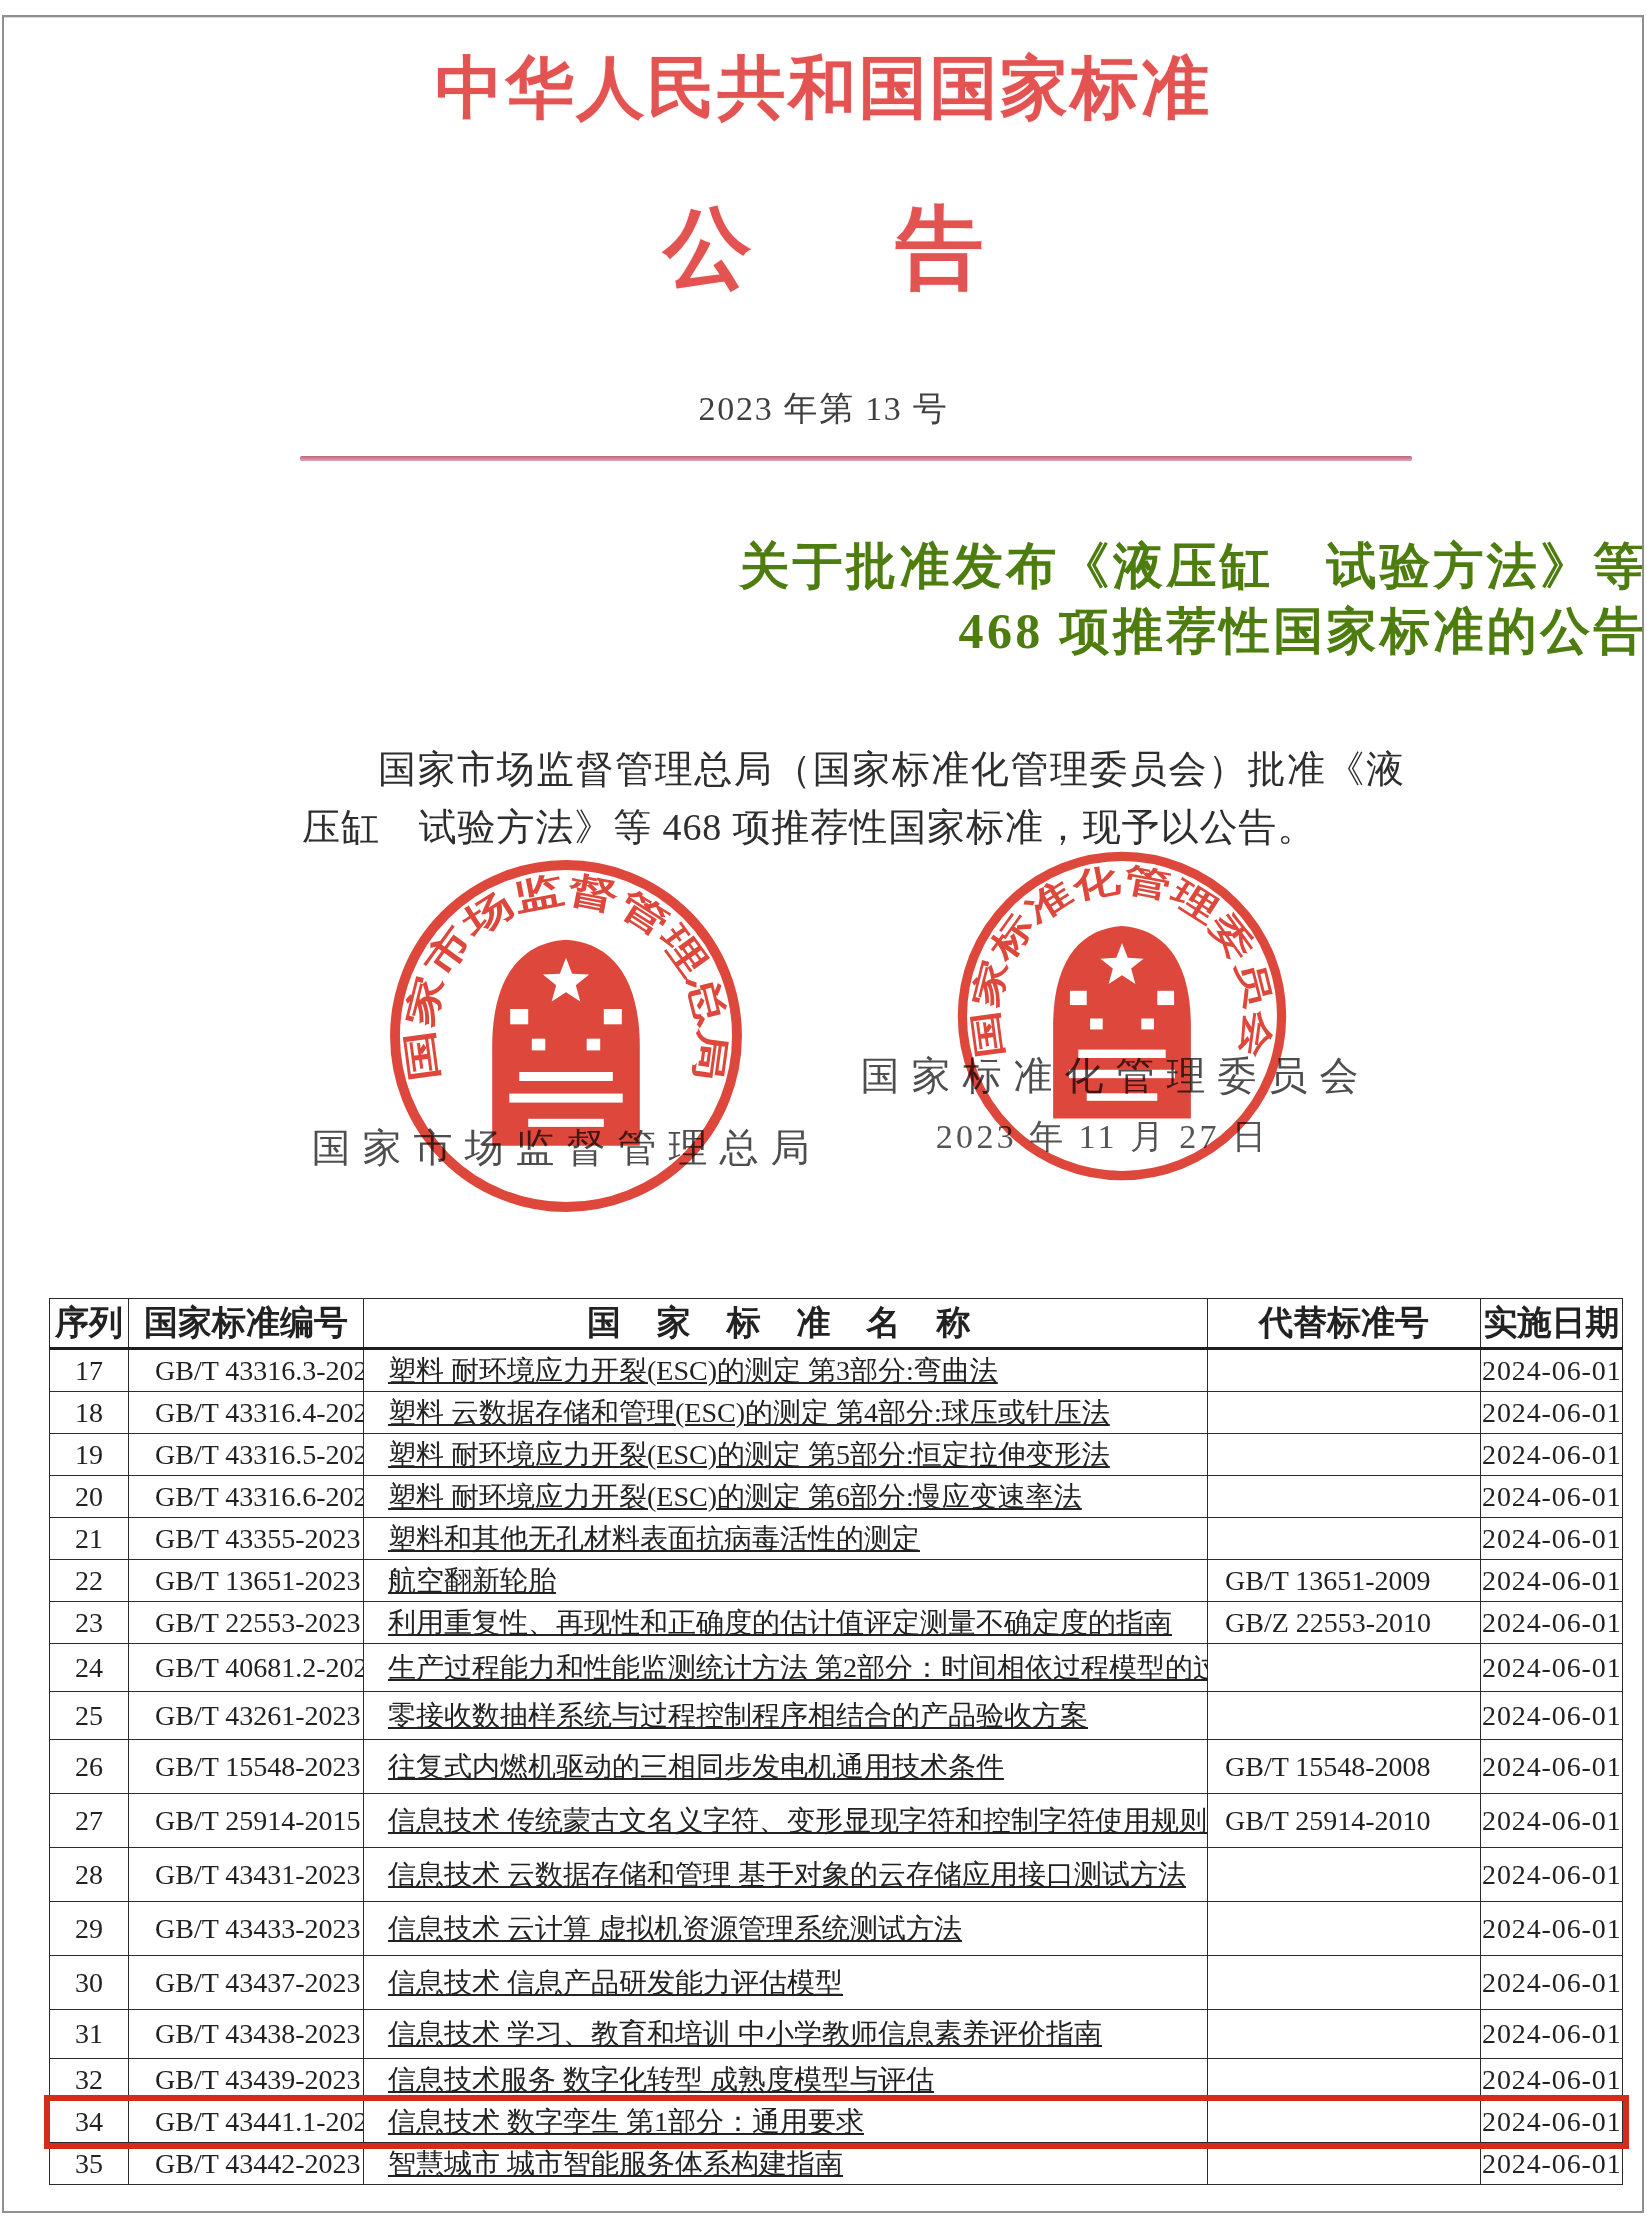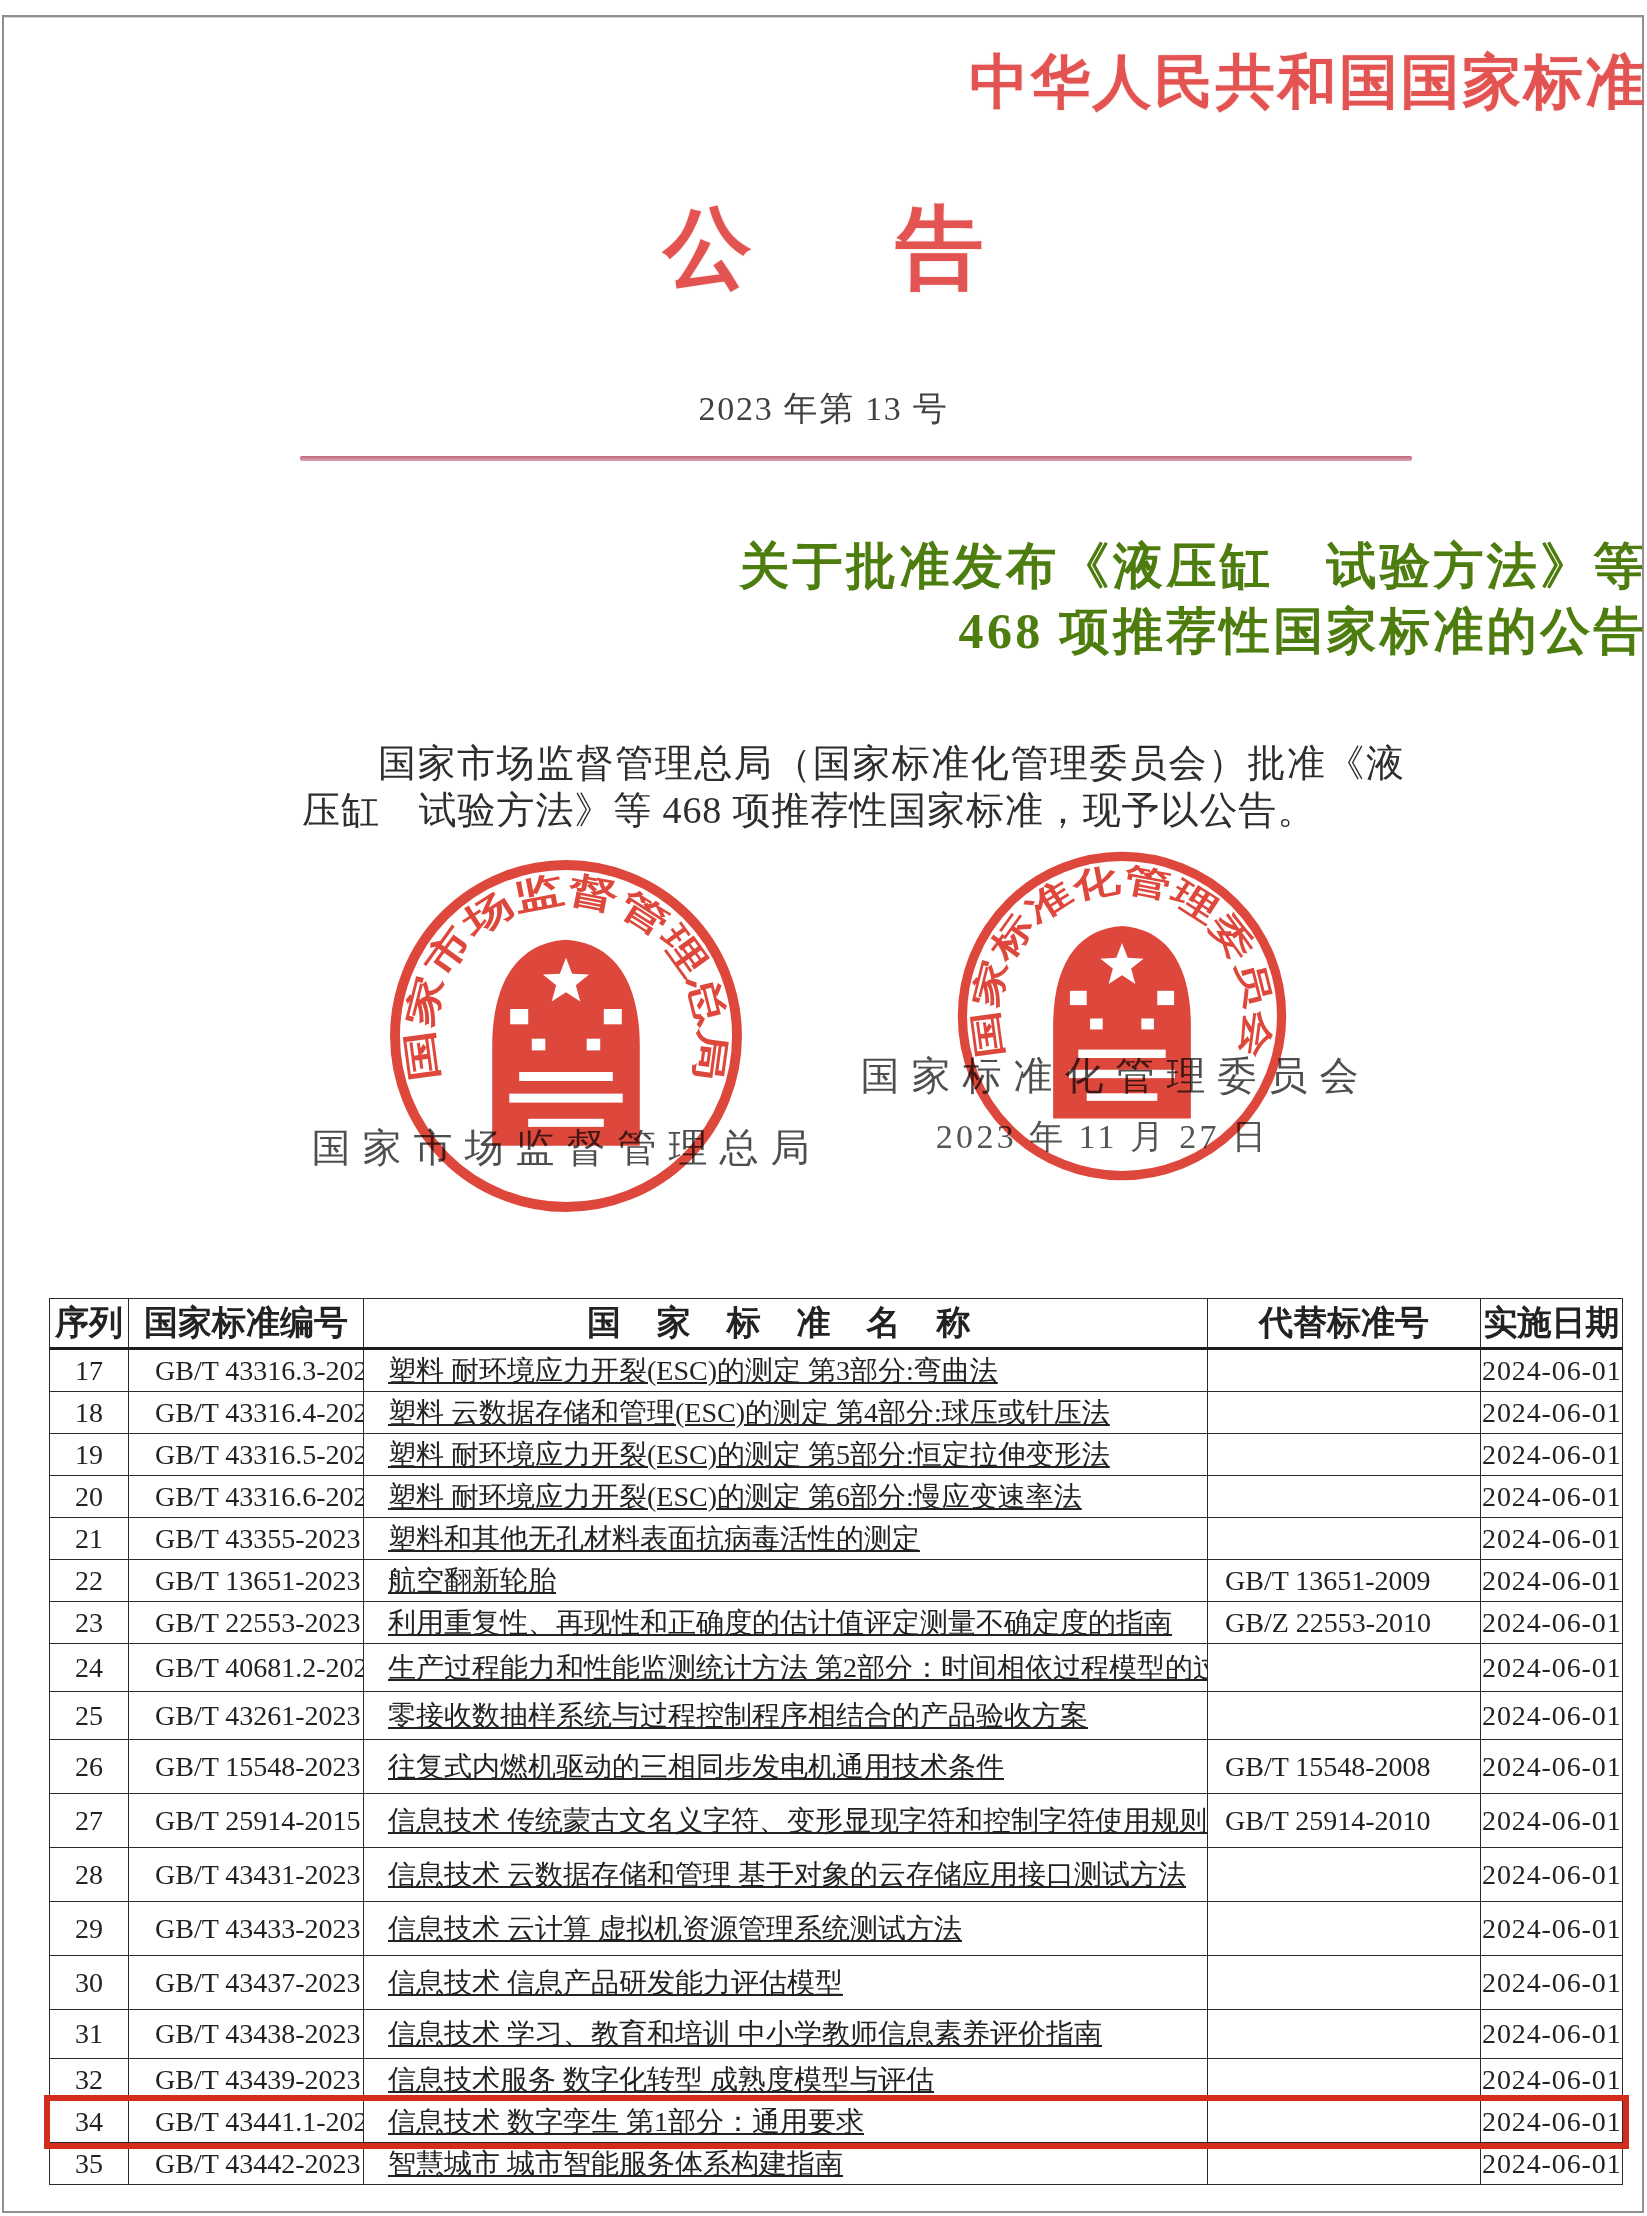--- a/index.html
+++ b/index.html
@@ -12,22 +12,22 @@
     color:#2d2d2d;
   }
   .frame{
     position:absolute;top:15.4px;left:1.7px;right:2.6px;bottom:2.6px;
     border:2.6px solid #8f8f8f;
     box-shadow:inset 0 0.9px 0 #d8d8d8;
     pointer-events:none;
   }
   .main-title{
     position:absolute;top:43px;left:0;width:100%;
-    text-align:right;
-    font-size:59px;font-weight:700;letter-spacing:2.6px;
+    text-align:center;
+    font-size:68px;font-weight:700;letter-spacing:2.6px;
     color:#e25352;
     text-shadow:0 0 1.7px rgba(226,83,82,.35);
   }
   .gonggao{
     position:absolute;top:189px;left:0;width:100%;
     display:flex;justify-content:center;gap:144px;
     font-size:88px;font-weight:700;color:#e25352;
     text-shadow:0 0 1.7px rgba(226,83,82,.35);
   }
   .issue-number{
@@ -39,21 +39,21 @@
     background:linear-gradient(#b96a7d,#e0a4b4);
     border-radius:1.7px;
   }
   .notice-title{
     position:absolute;top:534px;left:0;width:100%;
     text-align:right;font-size:50px;font-weight:700;color:#4d7c0f;
     line-height:65px;letter-spacing:3.4px;
   }
   .notice-body{
     position:absolute;top:740px;left:302px;width:1103px;
-    font-size:38px;line-height:47px;color:#2e2e2e;
+    font-size:38px;line-height:58px;color:#2e2e2e;
     text-align:justify;text-indent:76px;letter-spacing:0.9px;
   }
   .signature{
     position:absolute;z-index:1;color:#4e4e4e;
     font-size:39px;letter-spacing:12px;text-align:center;
     filter:blur(0.3px);
   }
   .signature.left{top:1121px;left:266px;width:601px;}
   .signature.right{top:1049px;left:815px;width:601px;}
   .issue-date{

